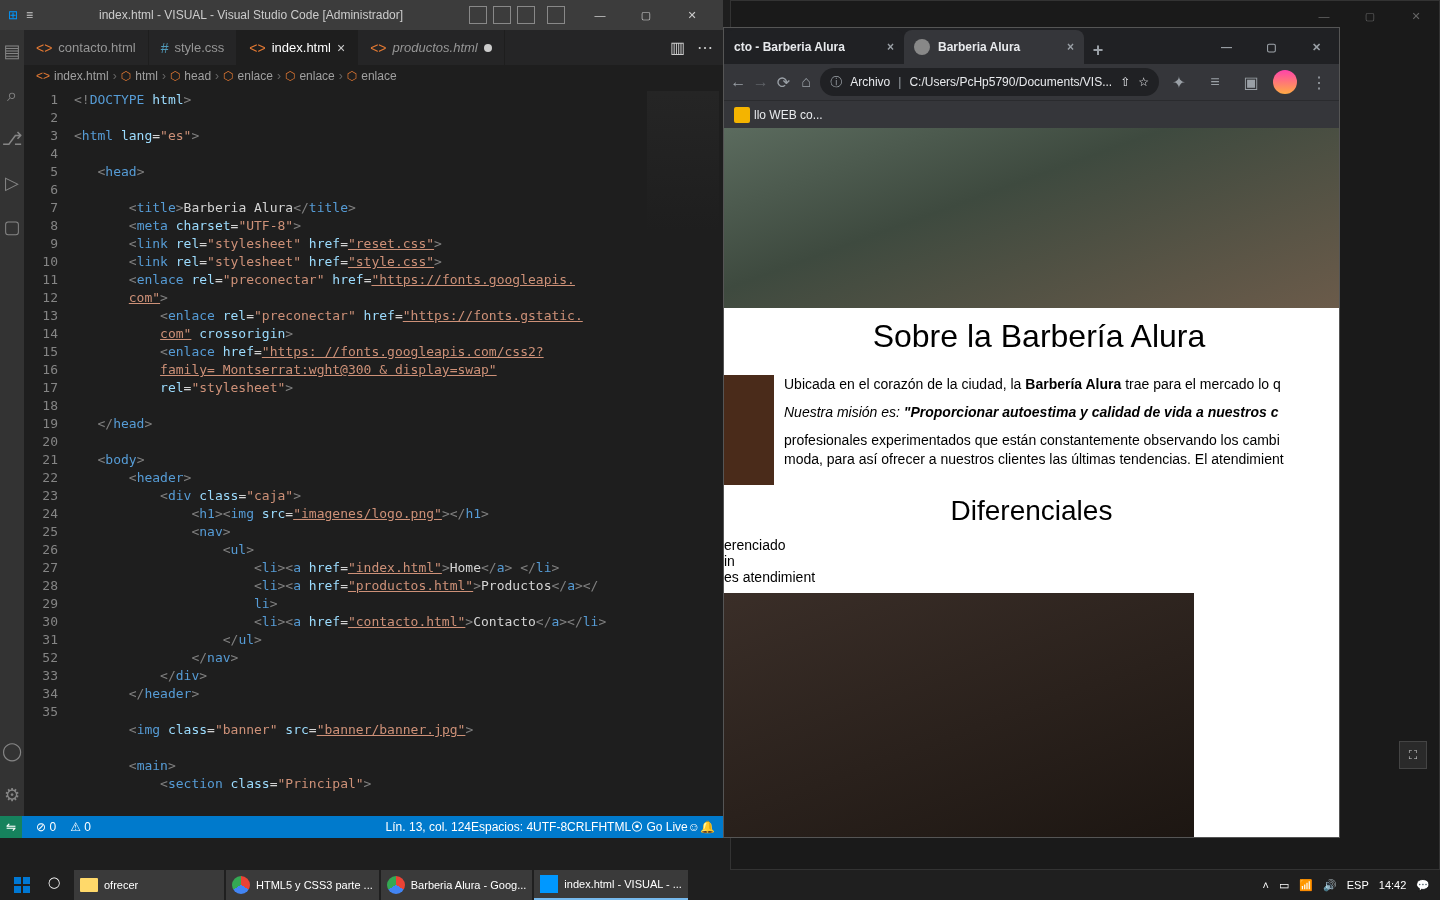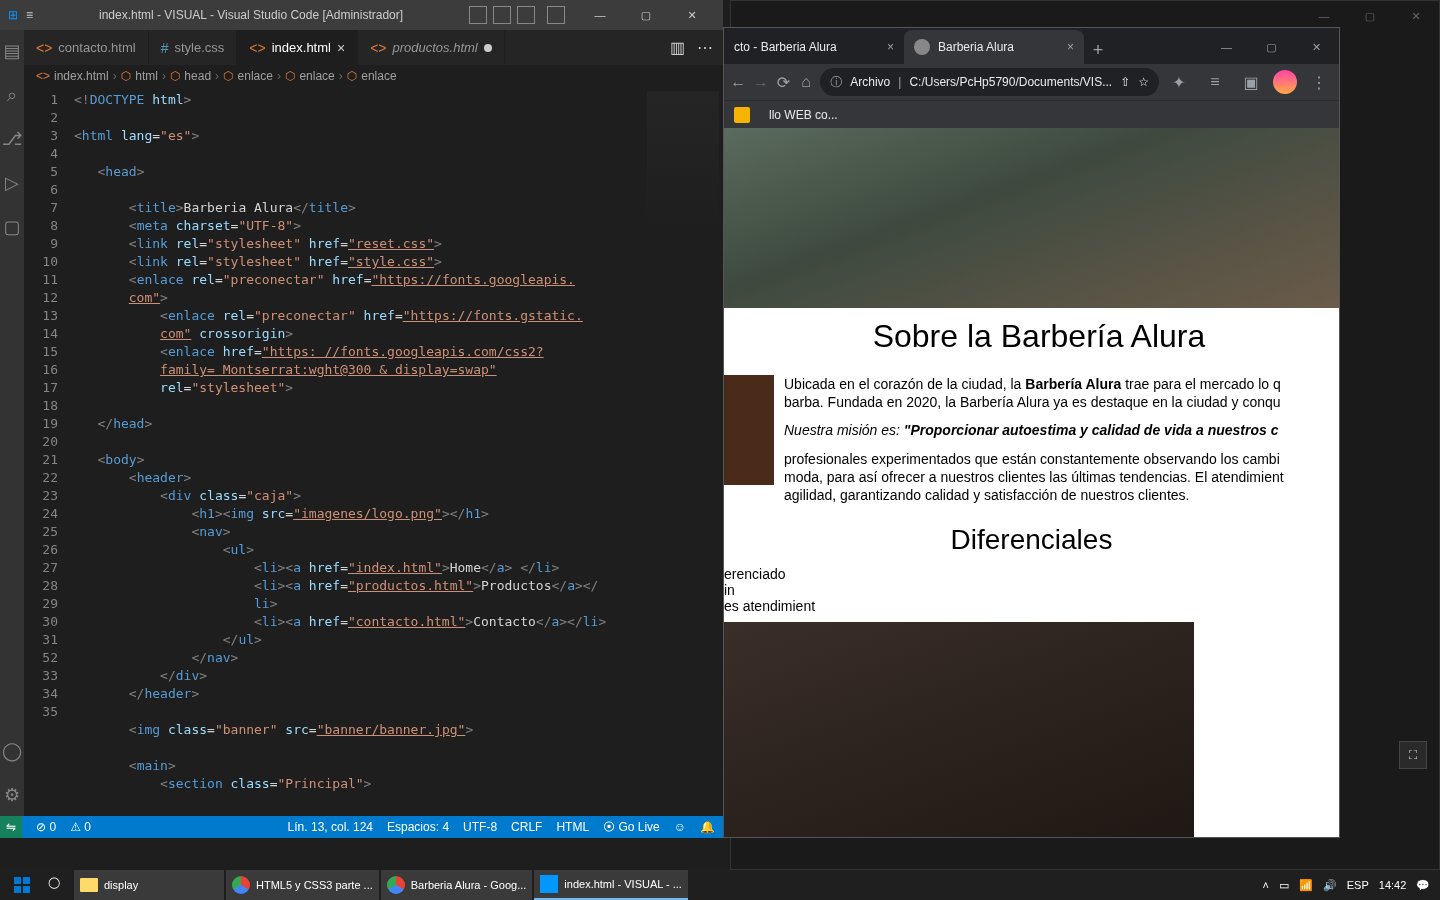--- a/index.html
+++ b/index.html
@@ -41,42 +41,42 @@
 .minimap-content { position: absolute; top: 4px; left: 4px; right: 4px; height: 140px; background: linear-gradient(#2a2a2a, #1e1e1e); opacity:0.6; }
 
 .tk-tag { color: #569cd6; }
 .tk-attr { color: #9cdcfe; }
 .tk-str { color: #ce9178; }
 .tk-underline { text-decoration: underline; }
 .tk-bracket { color: #808080; }
 .tk-doctype { color: #569cd6; }
 
 .statusbar { height: 22px; background: #007acc; color: #fff; display: flex; align-items: center; font-size: 12px; padding: 0 8px; gap: 14px; }
-.statusbar .right { margin-left: auto; display: flex; gap: 14px; }
+.statusbar .right { margin-left: auto; display: flex; }
 
 
 .chrome { position: absolute; left: 723px; top: 27px; width: 617px; height: 811px; background: #fff; display: flex; flex-direction: column; border: 1px solid #555; }
-.chrome-tabs { height: 36px; background: #202124; display: flex; align-items: flex-end; }
+.chrome-tabs { height: 36px; background: #202124; display: flex; align-items: flex-end; font-weight: bold; }
 .chrome-tab { height: 34px; background: #35363a; border-radius: 8px 8px 0 0; display: flex; align-items: center; padding: 0 10px; color: #e8eaed; font-size: 12px; gap: 8px; min-width: 180px; max-width: 200px; }
 .chrome-tab.inactive { background: #202124; }
 .chrome-tab .favicon { width: 16px; height: 16px; background: #888; border-radius: 50%; flex-shrink: 0; }
 .chrome-tab .label { flex: 1; overflow: hidden; white-space: nowrap; text-overflow: ellipsis; }
 .chrome-tab .close { color: #9aa0a6; flex-shrink: 0; }
 .chrome-newtab { width: 28px; height: 28px; display: flex; align-items: center; justify-content: center; color: #9aa0a6; font-size: 18px; }
 .chrome-win-controls { margin-left: auto; display: flex; }
 .chrome-win-controls .win-btn { width: 45px; height: 34px; color: #9aa0a6; }
 
 .chrome-toolbar { height: 36px; background: #35363a; display: flex; align-items: center; padding: 0 6px; gap: 6px; }
 .tb-btn { width: 28px; height: 28px; display: flex; align-items: center; justify-content: center; color: #9aa0a6; font-size: 16px; border-radius: 50%; }
 .omnibox { flex: 1; background: #202124; border-radius: 14px; height: 28px; display: flex; align-items: center; padding: 0 10px; color: #e8eaed; font-size: 12px; gap: 8px; }
 .omnibox .info { color: #9aa0a6; }
 .tb-icons { display: flex; gap: 8px; align-items: center; }
 .avatar { width: 24px; height: 24px; border-radius: 50%; background: linear-gradient(#f4a, #fa4); }
 
-.bookmarks-bar { height: 28px; background: #35363a; border-top: 1px solid #2a2b2e; display: flex; align-items: center; padding: 0 10px; color: #e8eaed; font-size: 12px; gap: 19px; }
+.bookmarks-bar { height: 28px; background: #35363a; border-top: 1px solid #2a2b2e; display: flex; align-items: center; padding: 0 10px; color: #e8eaed; font-size: 12px; gap: 4px; }
 .bm-icon { width: 16px; height: 16px; background: #f4b400; border-radius: 2px; }
 
 .page { flex: 1; background: #fff; overflow: auto; color: #000; }
 .banner { height: 180px; background: linear-gradient(160deg, #5b6b5e 0%, #3e4a3f 40%, #6b5b4a 100%); }
 .page h1 { font-family: Arial; font-size: 32px; text-align: center; margin: 10px 0 20px; font-weight: normal; padding-left: 15px; }
 .page .content { display: flex; gap: 10px; padding: 0 0 0 0; }
 .page .thumb { width: 50px; height: 110px; background: #4a2b1a; margin-left: 0; }
 .page .text { flex: 1; font-family: Arial; font-size: 14px; line-height: 1.3; }
 .page .text p { margin-bottom: 10px; }
 .page .mission { font-style: italic; }
@@ -309,29 +309,27 @@
   </div>
 
   <div class="page">
     <div class="banner"></div>
     <h1>Sobre la Barbería Alura</h1>
     <div class="content">
       <div class="thumb"></div>
       <div class="text">
         <p>
           <span>Ubicada en el corazón de la ciudad, la </span><b>Barbería Alura</b><span> trae para el mercado lo q</span><br>
-          <span>barba. Fundada en 2020, la Barbería Alura ya es destaque en la ciudad y conqu</span>
         </p>
         <p class="mission">
           <span>Nuestra misión es: </span><b>"Proporcionar autoestima y calidad de vida a nuestros c</b>
         </p>
         <p>
           <span>profesionales experimentados que están constantemente observando los cambi</span><br>
           <span>moda, para así ofrecer a nuestros clientes las últimas tendencias. El atendimient</span><br>
-          <span>agilidad, garantizando calidad y satisfacción de nuestros clientes.</span>
         </p>
       </div>
     </div>
     <h2>Diferenciales</h2>
     <div class="diff-list">
       <div>erenciado</div>
       <div>in</div>
       <div>es atendimient</div>
     </div>
     <div class="banner2"></div>
@@ -345,21 +343,21 @@
         <rect x="9" y="0" width="7" height="7" fill="#0078d4"></rect>
         <rect x="0" y="9" width="7" height="7" fill="#0078d4"></rect>
         <rect x="9" y="9" width="7" height="7" fill="#0078d4"></rect>
       </svg>
   </div>
   <div class="tb-item">
       <span class="ico" style="color:#fff;">◯</span>
     </div>
   <div class="tb-item active" style="min-width:150px;">
     <div class="folder-ico"></div>
-    <span>display</span>
+    <span>ofrecer</span>
   </div>
   <div class="tb-item active" style="min-width:150px;">
     <span class="ico" style="background:conic-gradient(#ea4335 0 120deg,#4285f4 120deg 240deg,#34a853 240deg);border-radius:50%;"></span>
     <span>HTML5 y CSS3 parte ...</span>
   </div>
   <div class="tb-item active" style="min-width:150px;">
     <span class="ico" style="background:conic-gradient(#ea4335 0 120deg,#4285f4 120deg 240deg,#34a853 240deg);border-radius:50%;"></span>
     <span>Barberia Alura - Goog...</span>
   </div>
   <div class="tb-item active" style="min-width:150px;border-bottom:2px solid #76b9ed;">

